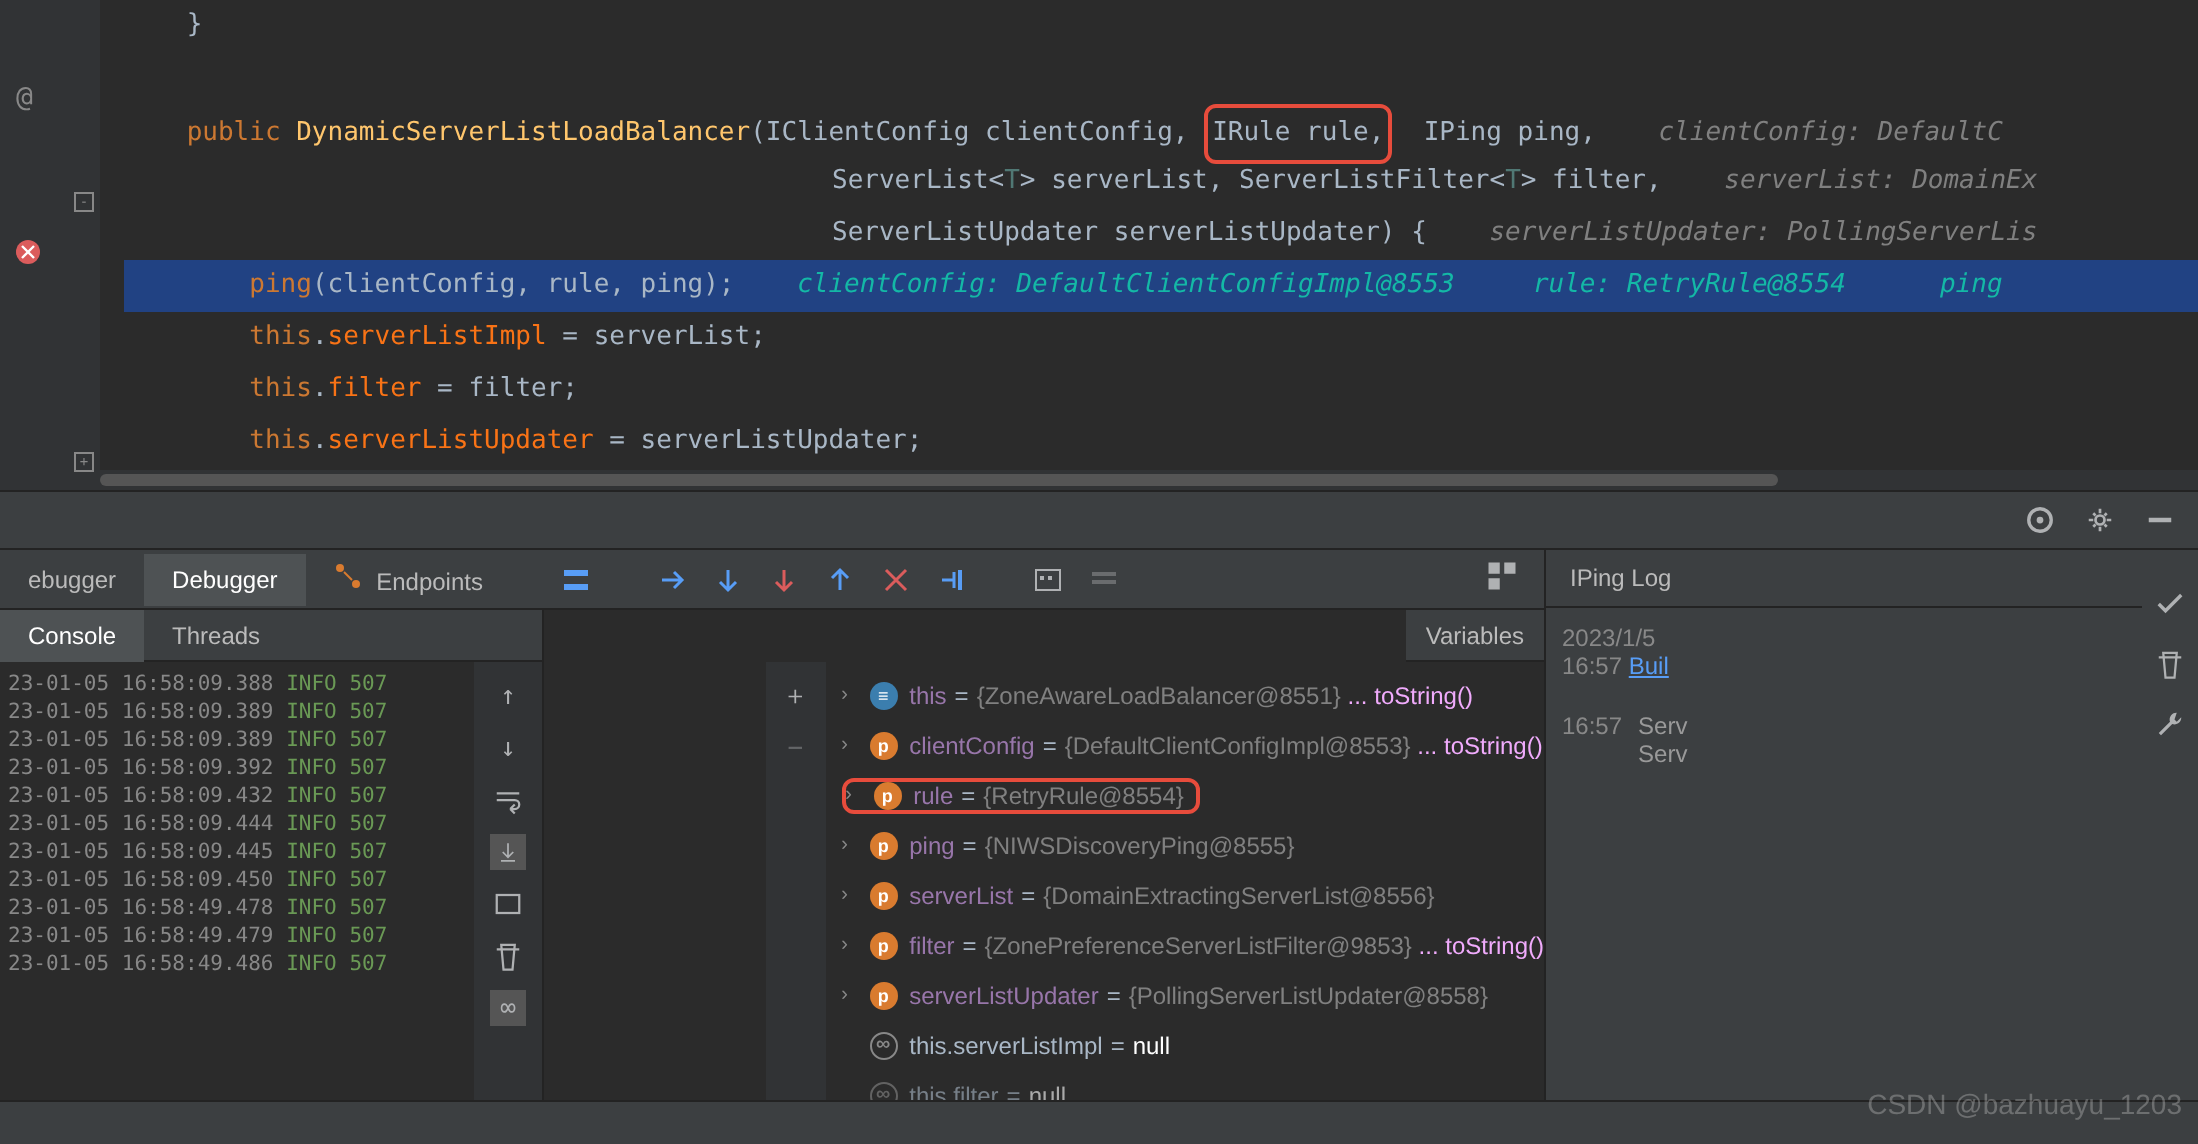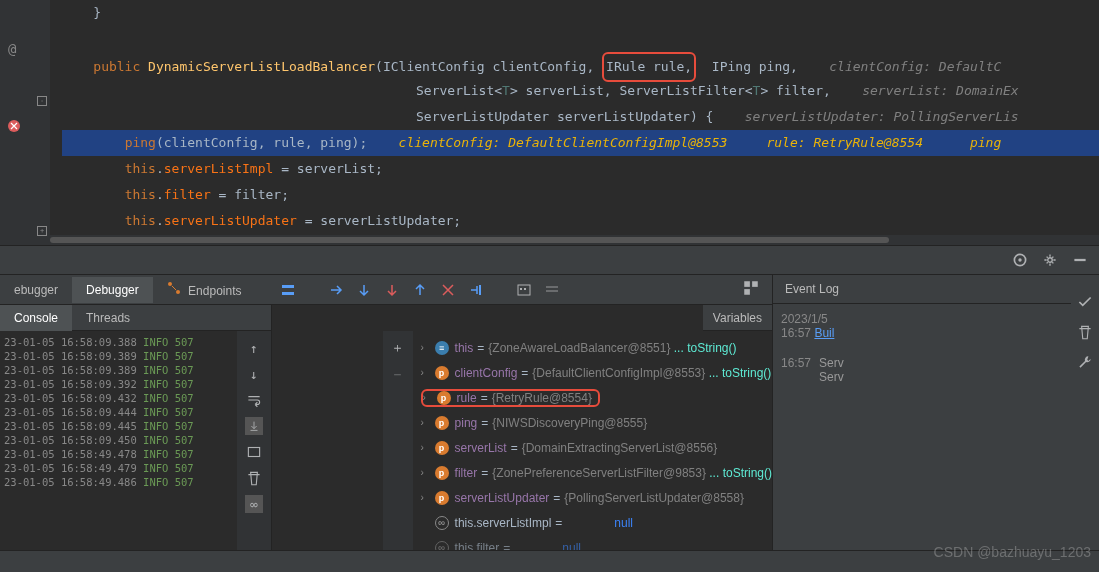--- a/index.html
+++ b/index.html
@@ -47,21 +47,21 @@
       background: #214283;
     }
     .k-public { color: #cc7832; }
     .k-this { color: #cc7832; }
     .k-super { color: #cc7832; }
     .cls-name { color: #ffc66d; }
     .generic { color: #507874; }
     .field { color: #f97316; }
     .comment-hint { color: #808080; font-style: italic; }
     .punct { color: #a9b7c6; }
-    .hint-key { color: #eab308; font-style: italic; }
+    .hint-key { color: #14b8a6; font-style: italic; }
     .red-box-inline {
       border: 2px solid #e74c3c;
       border-radius: 6px;
       display: inline-block;
       padding: 0 2px;
     }
     .scroll-horiz {
       position: absolute;
       bottom: 0;
       left: 50px;
@@ -219,22 +219,22 @@
       font-size: 9px;
       font-weight: bold;
       margin-right: 6px;
     }
     .icon-this { background: #3b7eae; color: #fff; }
     .icon-p { background: #d97b2f; color: #fff; }
     .icon-inf { border: 1px solid #888; color: #888; font-size: 10px; }
     .var-name { color: #9876aa; }
     .var-eq { color: #a9b7c6; padding: 0 4px; }
     .var-val { color: #808080; }
-    .var-tostring { color: #5eead4; }
-    .var-null { color: #3b82f6; margin-left: 48px; }
+    .var-tostring { color: #f0abfc; }
+    .var-null { color: #ffffff; }
     .var-box-highlight {
       border: 2px solid #e74c3c;
       border-radius: 6px;
       display: inline-flex;
       align-items: center;
       padding: 0 6px 0 0;
     }
     .right-panel {
       flex: 1;
       background: #3c3f41;
@@ -594,21 +594,21 @@
               <span class="var-name" style="color:#a9b7c6;">this.filter</span>
                 <span class="var-eq">=</span>
                 <span class="var-null">null</span>
             </div>
           </div>
         </div>
       </div>
     </div>
   </div>
   <div class="right-panel">
-    <div class="event-log-header">Event Log</div>
+    <div class="event-log-header">IPing Log</div>
     <div class="event-entries">
       <div class="event-entry">
         <div>
           <div class="ev-time">2023/1/5</div>
           <div><span class="ev-time">16:57</span>&nbsp;<span class="ev-link">Buil</span></div>
         </div>
       </div>
       <div style="height:8px;"></div>
       <div class="event-entry">
         <span class="ev-time">16:57</span>

